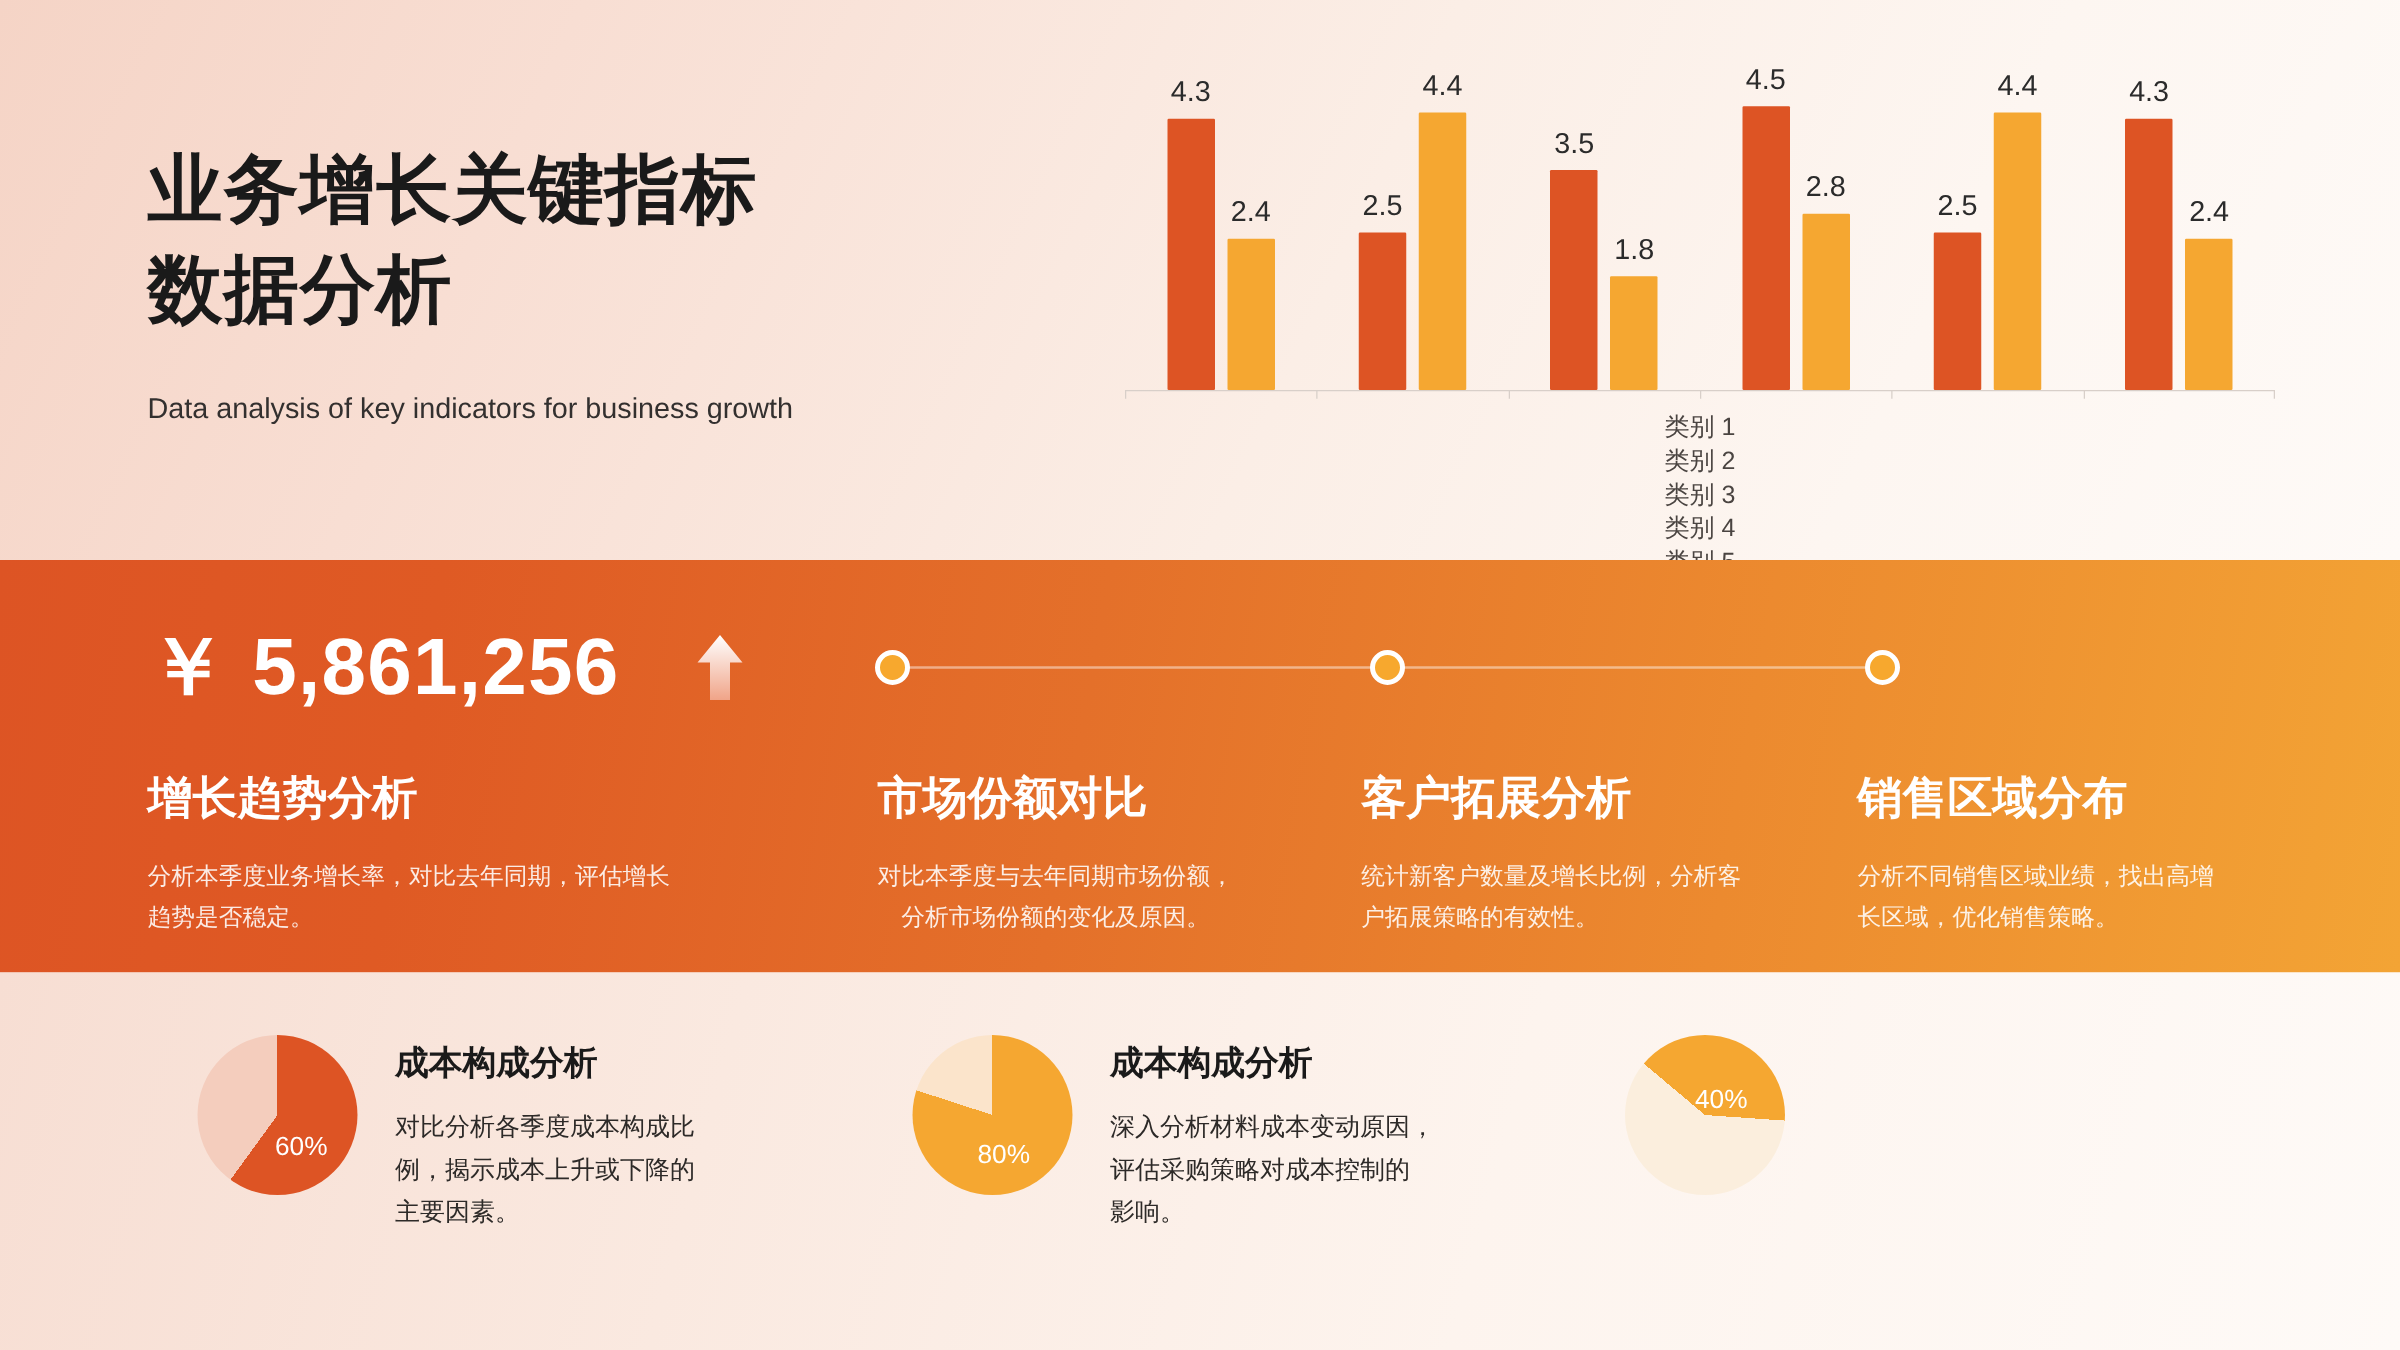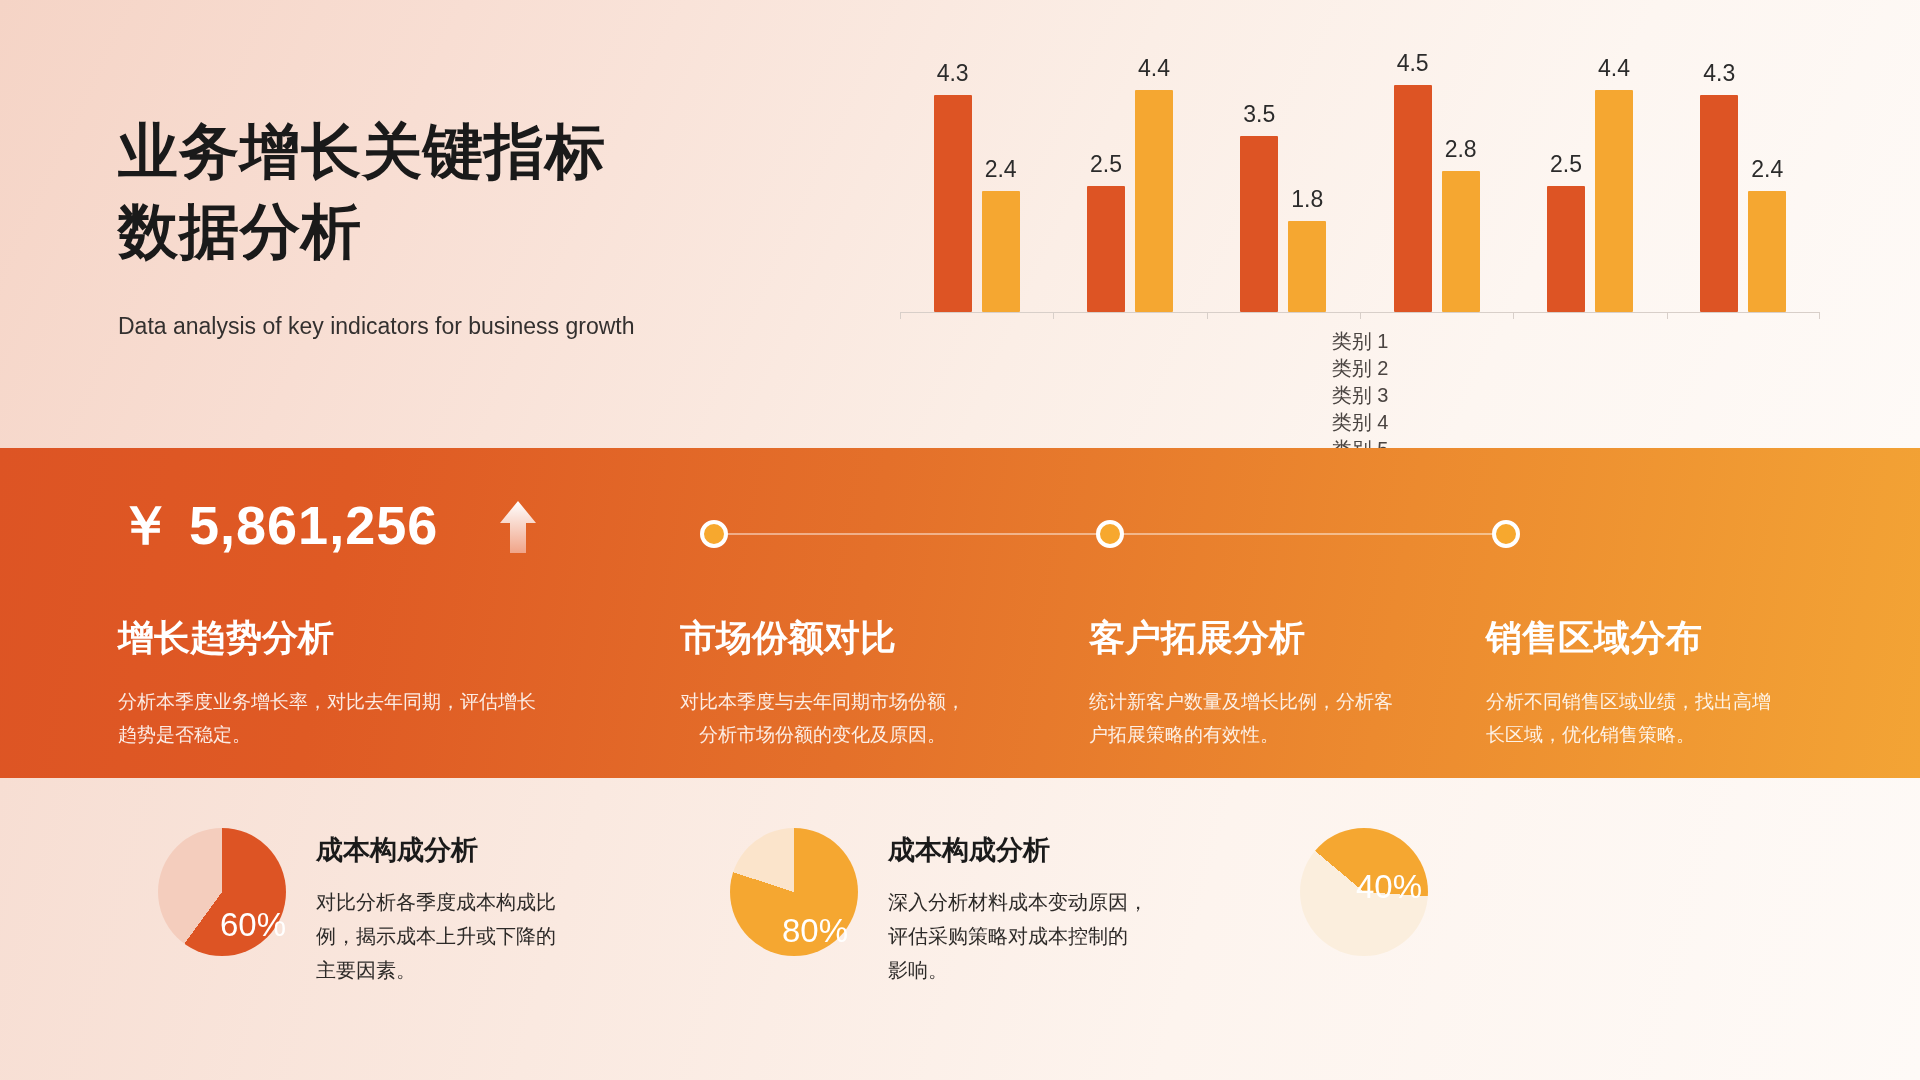--- a/index.html
+++ b/index.html
@@ -55,21 +55,21 @@
   }
   .cat{flex:1;text-align:center;font-size:20px;color:#4a4441;}
 
   
   .banner{
     position:absolute;left:0;top:448px;width:1920px;height:330px;
     background:linear-gradient(100deg,#dd5424 0%,#df5a24 18%,#e4702a 45%,#ec8a2f 72%,#f3a435 100%);
   }
   .money-row{position:absolute;left:118px;top:42px;display:flex;align-items:center;gap:60px;}
   .money{
-    font-size:54px;font-weight:bold;color:#ffffff;letter-spacing:1px;white-space:nowrap;
+    font-size:64px;font-weight:bold;color:#ffffff;letter-spacing:1px;white-space:nowrap;
   }
   .arrow-up{width:40px;height:56px;position:relative;}
 
   .timeline{position:absolute;left:700px;top:66px;width:820px;height:40px;}
   .tl-line{position:absolute;left:14px;top:19px;width:792px;height:2px;background:rgba(255,255,255,.45);}
   .tl-dot{
     position:absolute;top:6px;width:28px;height:28px;border-radius:50%;
     background:#f7a82e;border:4px solid #ffffff;box-sizing:border-box;
   }
 
@@ -84,21 +84,21 @@
   }
 
   
   .bottom{
     position:absolute;left:0;top:778px;width:1920px;height:302px;
     background:linear-gradient(105deg,#f7ded3 0%,#fae9e0 30%,#fdf4ee 62%,#fefaf7 100%);
   }
   .pie-item{position:absolute;top:50px;display:flex;align-items:flex-start;gap:30px;}
   .pie{position:relative;width:128px;height:128px;border-radius:50%;flex:none;}
   .pie-pct{
-    position:absolute;font-size:33px;color:#ffffff;font-weight:normal;white-space:nowrap;
+    position:absolute;font-size:21px;color:#ffffff;font-weight:normal;white-space:nowrap;
   }
   .pie-txt{padding-top:6px;}
   .pie-h{font-size:27px;font-weight:bold;color:#1a1a1a;margin-bottom:20px;line-height:1.2;white-space:nowrap;}
   .pie-p{font-size:20px;color:#2d2a28;line-height:1.68;}
 </style>
 </head>
 <body>
 
 <div class="slide">
 
@@ -219,21 +219,21 @@
       <div class="tl-dot" style="left:792px;"></div>
     </div>
 
     <div class="cols">
 
       <div class="col" style="left:118px;width:420px;">
         <div class="col-h">增长趋势分析</div>
         <div class="col-p" style="width:430px;">分析本季度业务增长率，对比去年同期，评估增长趋势是否稳定。</div>
       </div>
 
-      <div class="col" style="left:680px;width:290px;">
+      <div class="col" style="left:702px;width:290px;">
         <div class="col-h">市场份额对比</div>
         <div class="col-p" style="width:285px;text-align:center;">对比本季度与去年同期市场份额，分析市场份额的变化及原因。</div>
       </div>
 
       <div class="col" style="left:1089px;width:320px;">
         <div class="col-h">客户拓展分析</div>
         <div class="col-p" style="width:320px;">统计新客户数量及增长比例，分析客户拓展策略的有效性。</div>
       </div>
 
       <div class="col" style="left:1486px;width:300px;">

